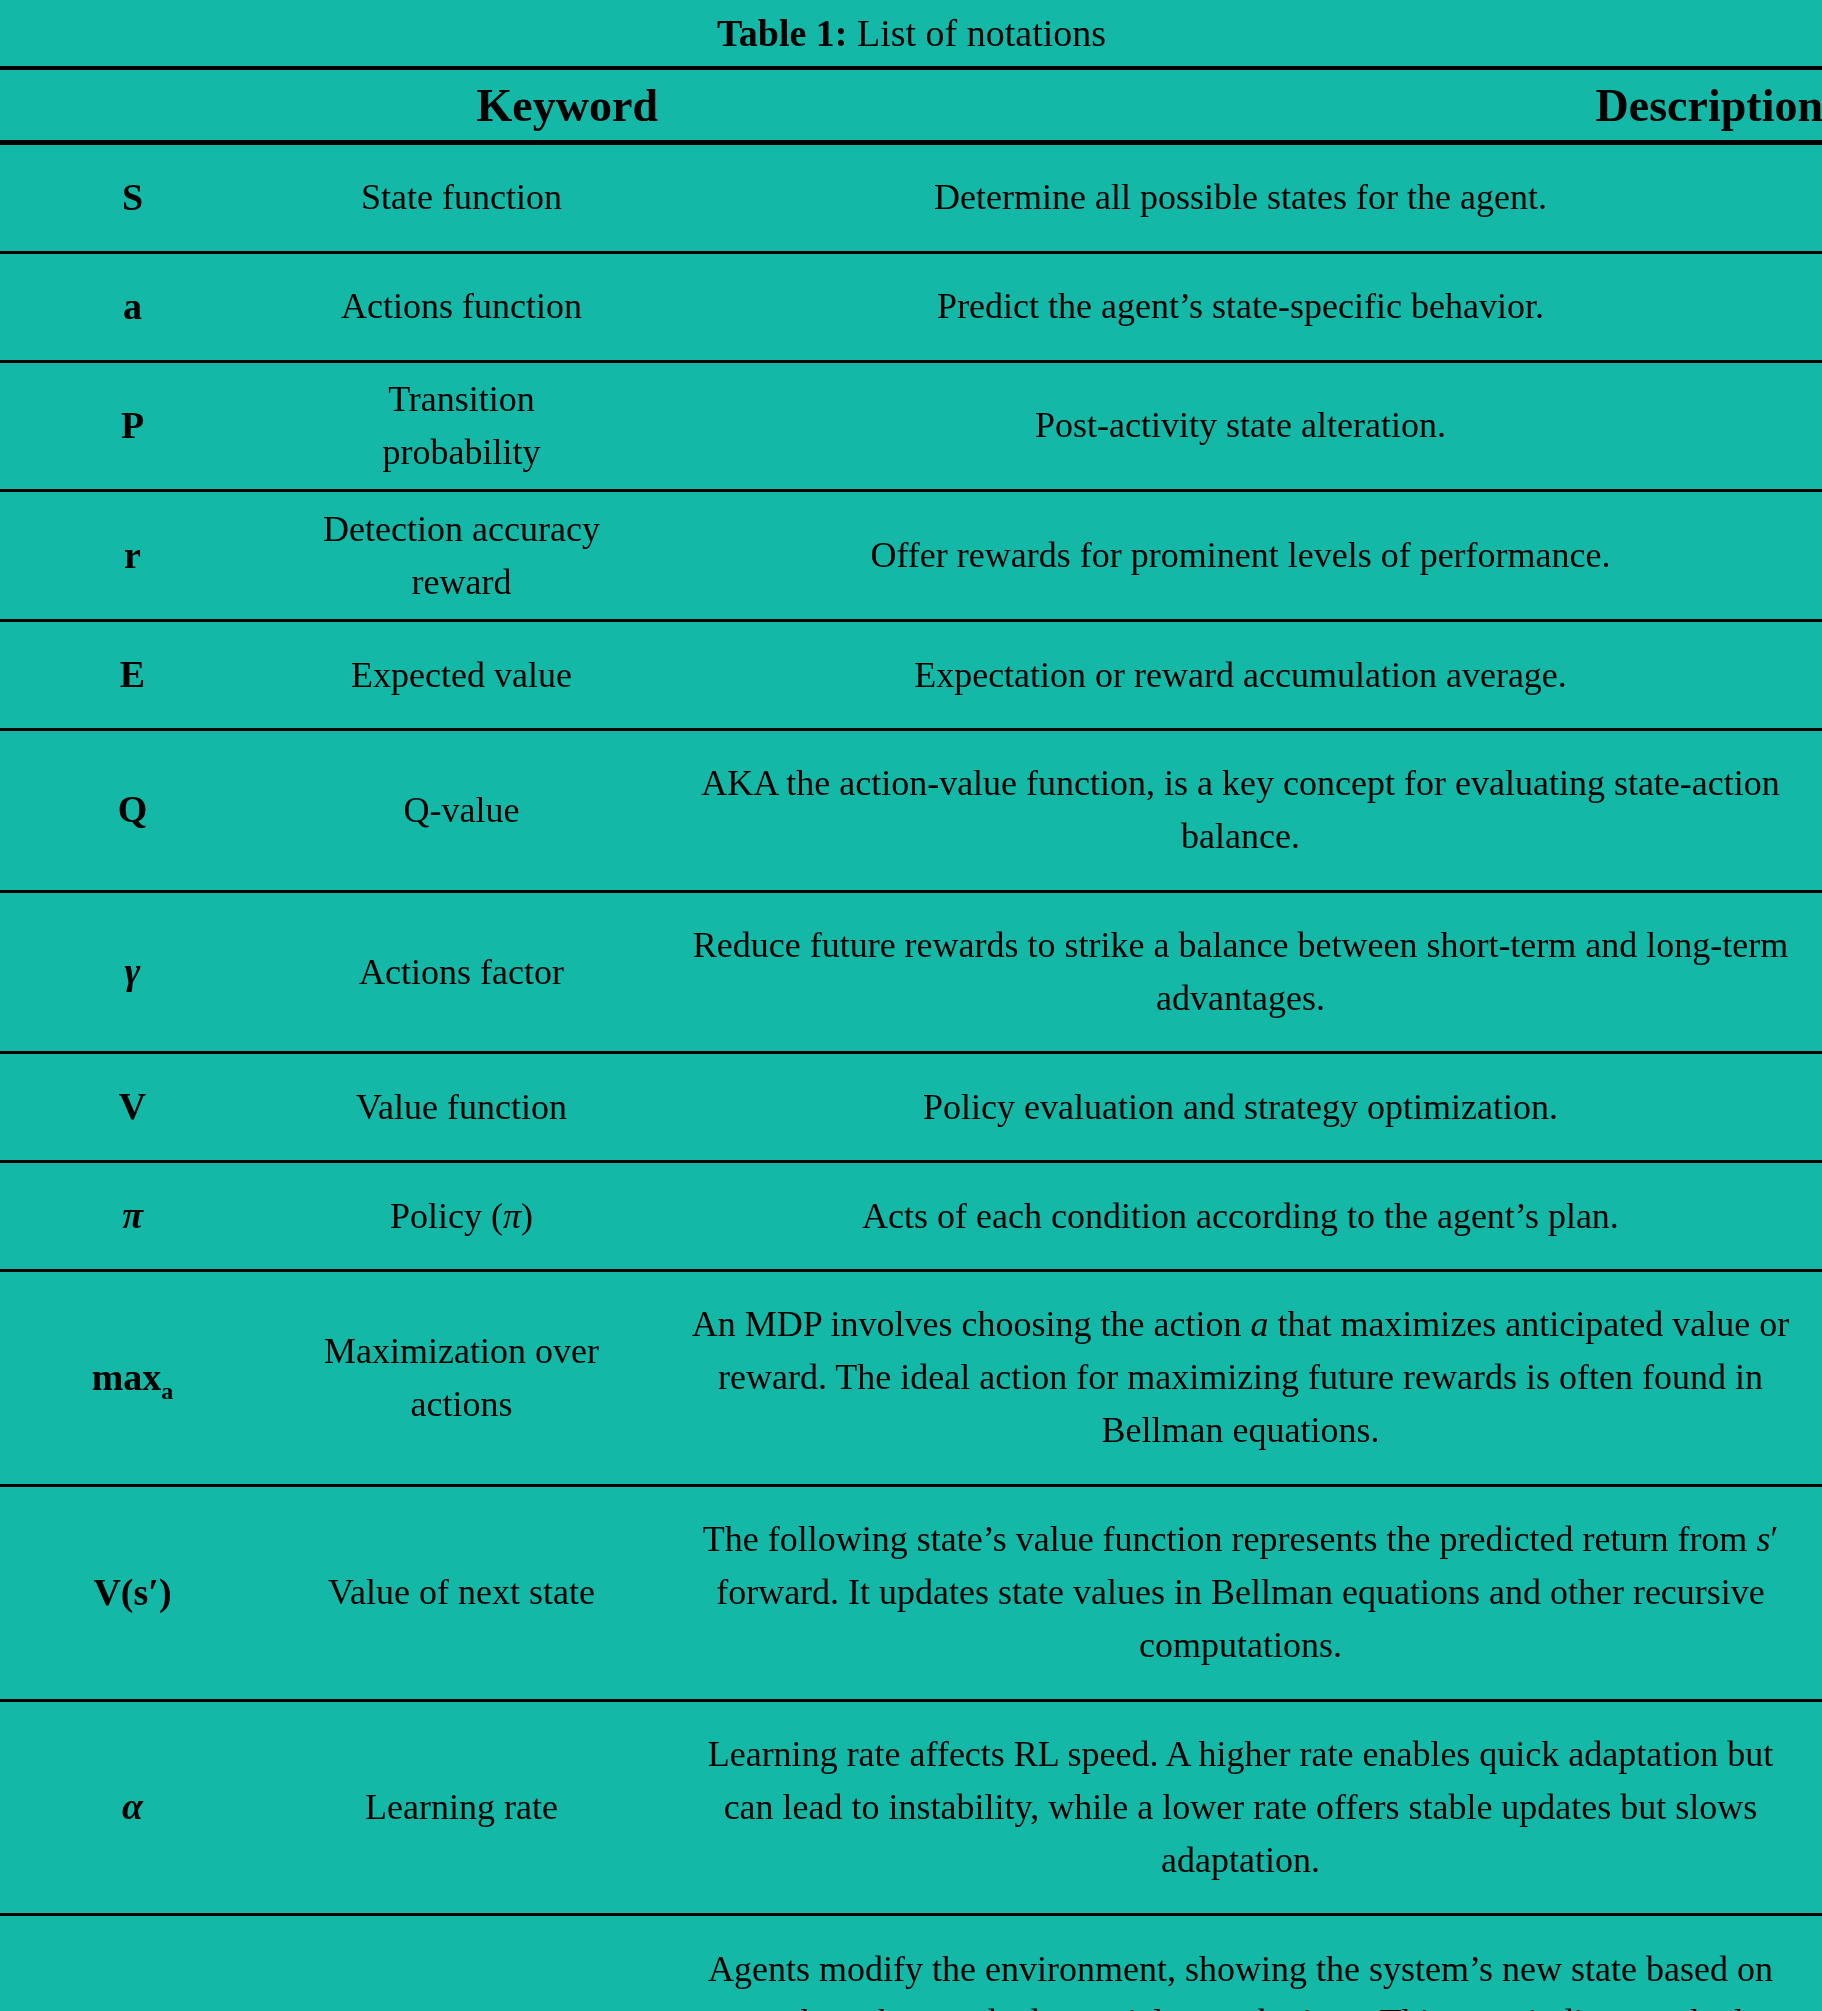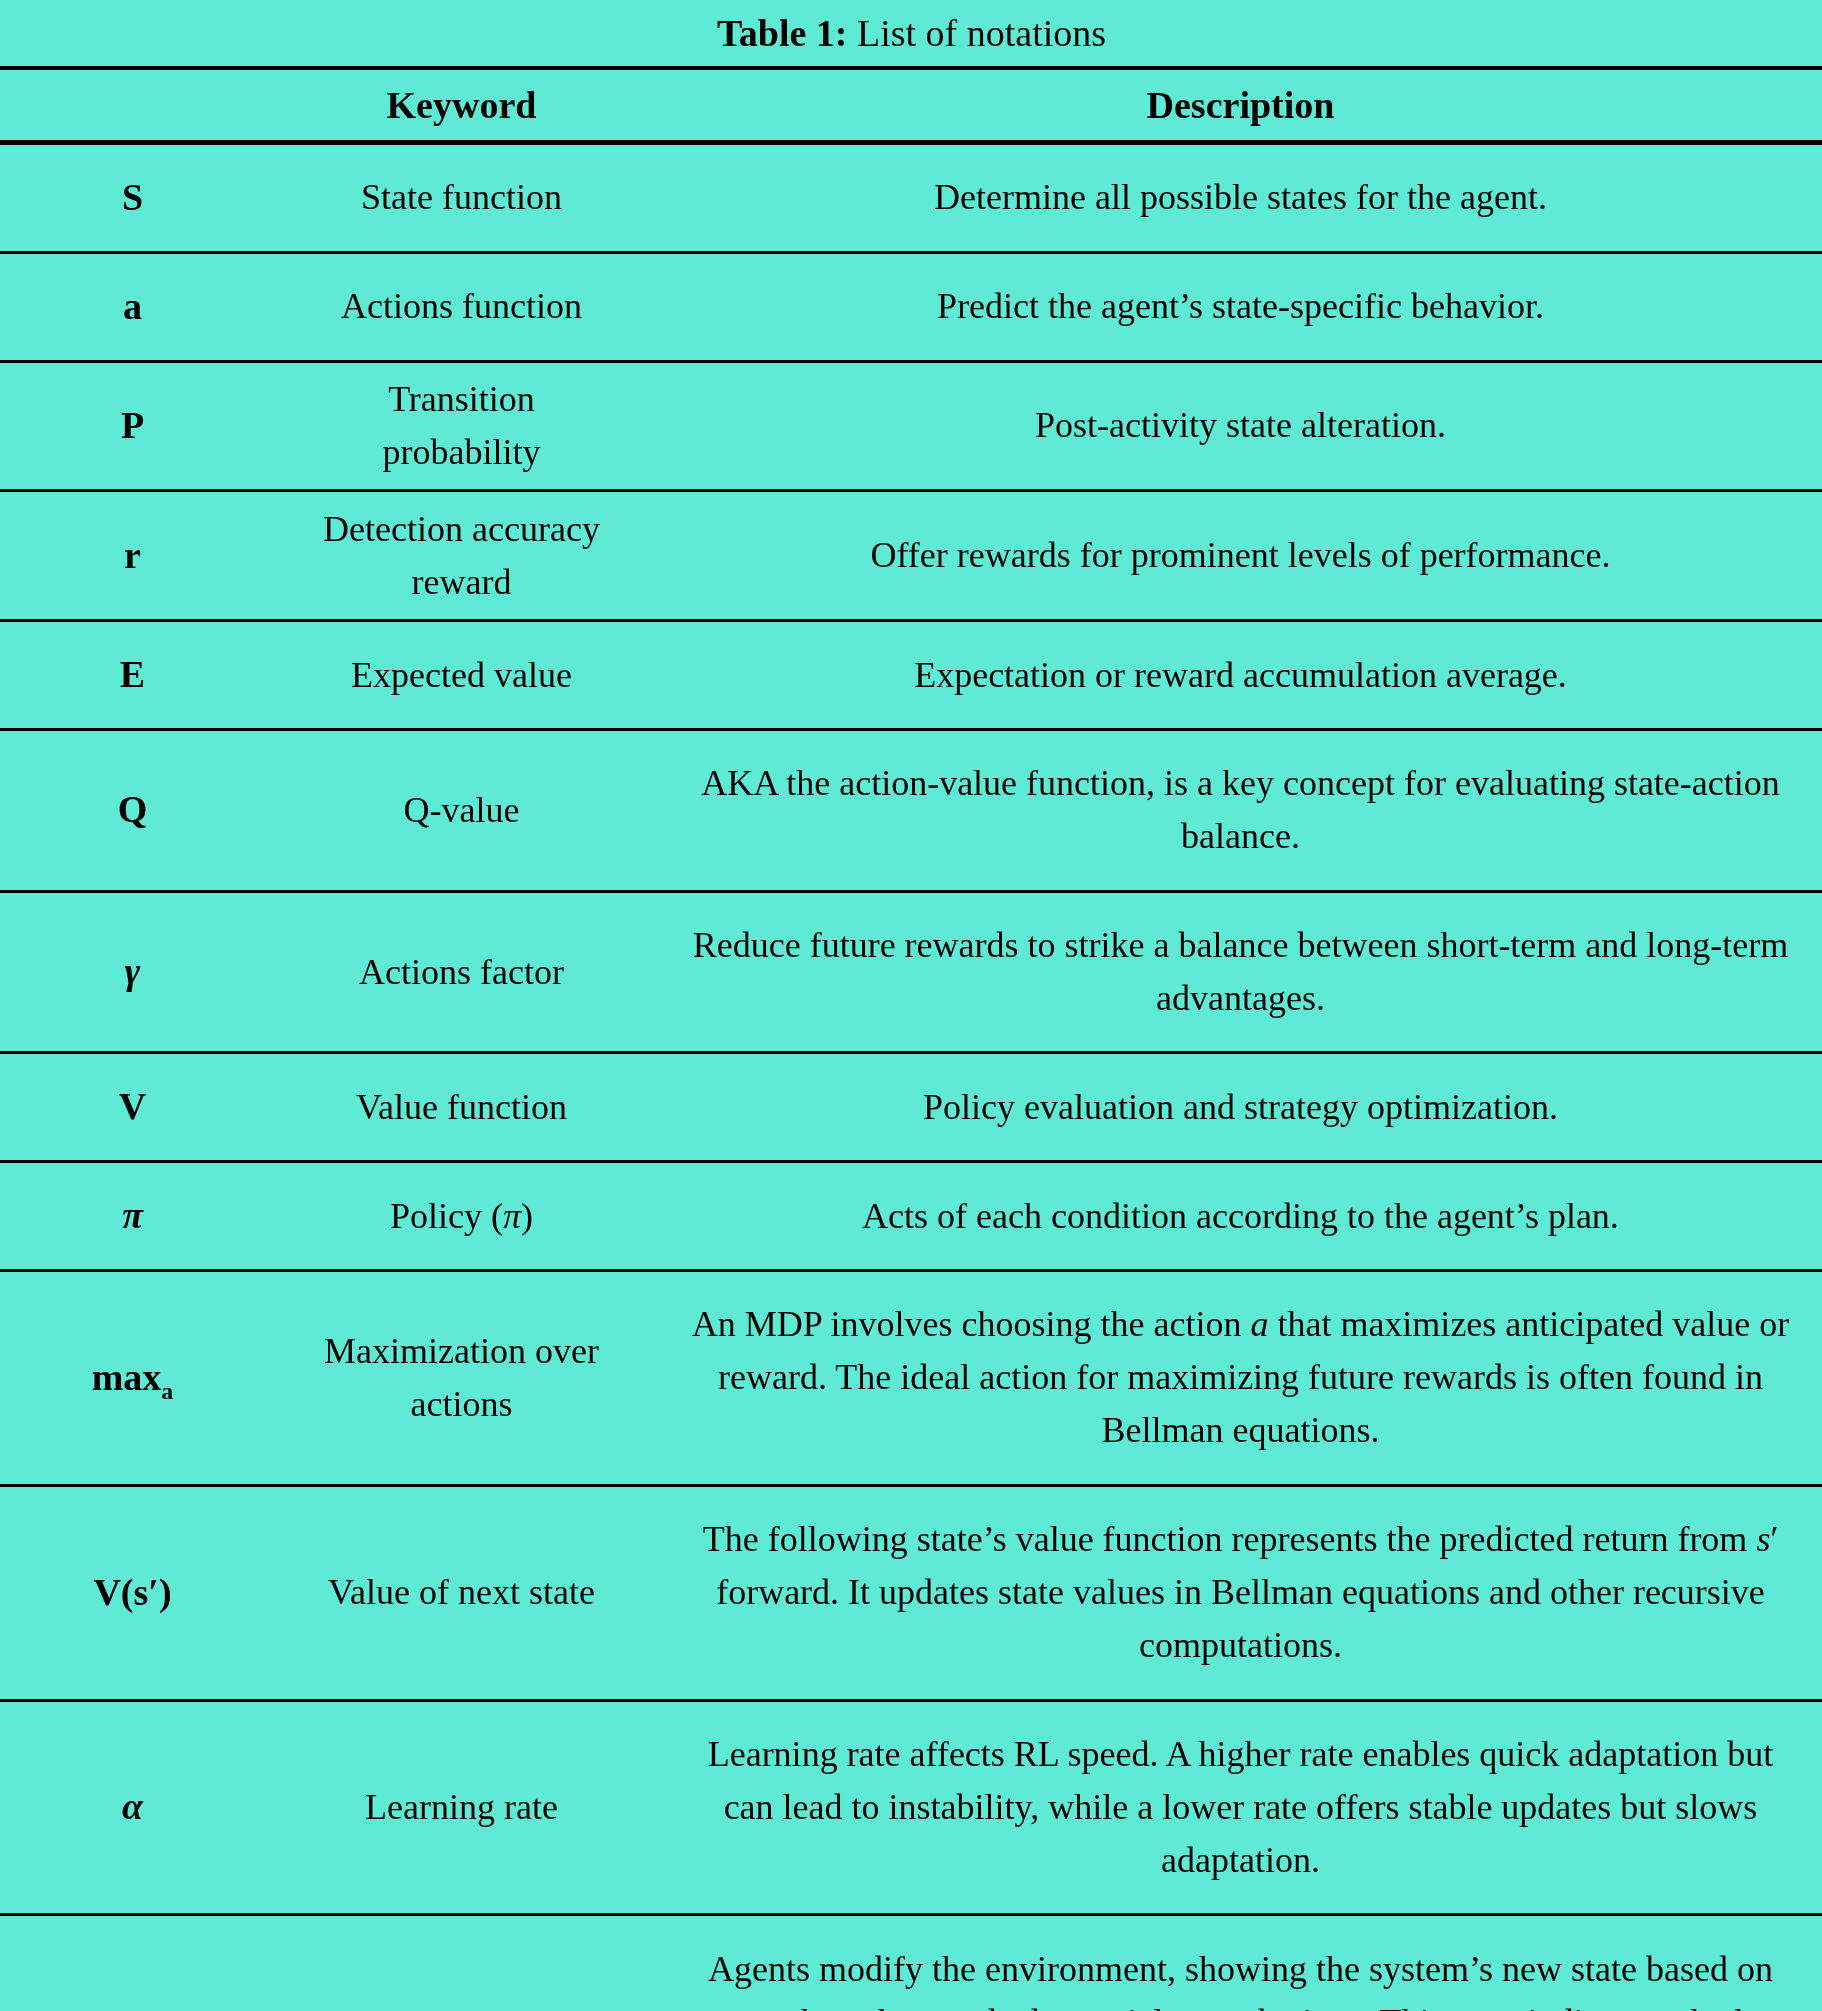--- a/index.html
+++ b/index.html
@@ -3,21 +3,21 @@
 <meta charset="utf-8">
 <style>
   html, body {
     margin: 0;
     padding: 0;
     background: #ffffff;
   }
   .page {
     width: 1823px;
     height: 2011px;
-    background: #5eead4;
+    background: #14b8a6;
     color: #000000;
     font-family: "Liberation Serif", "DejaVu Serif", serif;
     overflow: hidden;
   }
   .caption-wrap {
     height: 66px;
     display: flex;
     align-items: center;
     justify-content: center;
     font-size: 38px;
@@ -31,22 +31,22 @@
     border-collapse: collapse;
     table-layout: fixed;
     border-top: 4.7px solid #000;
     border-bottom: 6.6px solid #000;
   }
   col.c-sym  { width: 265px; }
   col.c-kw   { width: 393px; }
   col.c-desc { width: 1165px; }
   thead th {
     font-weight: bold;
-    font-size: 38px;
-    text-align: center;
+    font-size: 46px;
+    text-align: right;
     vertical-align: middle;
     height: 70px;
     border-bottom: 5.7px solid #000;
     padding: 0;
   }
   tbody td {
     border-bottom: 3.8px solid #000;
     text-align: center;
     vertical-align: middle;
     font-size: 36px;

